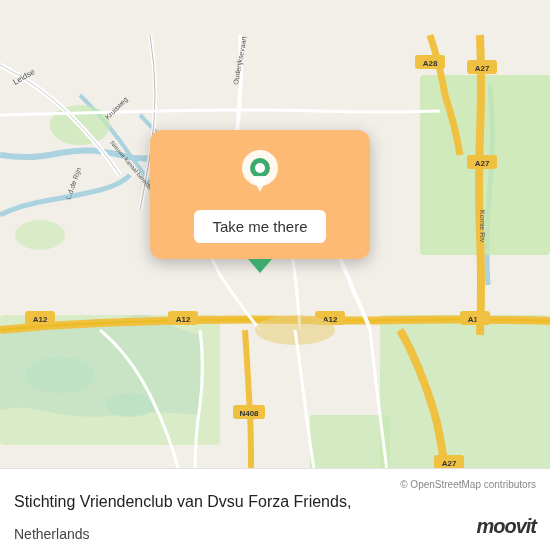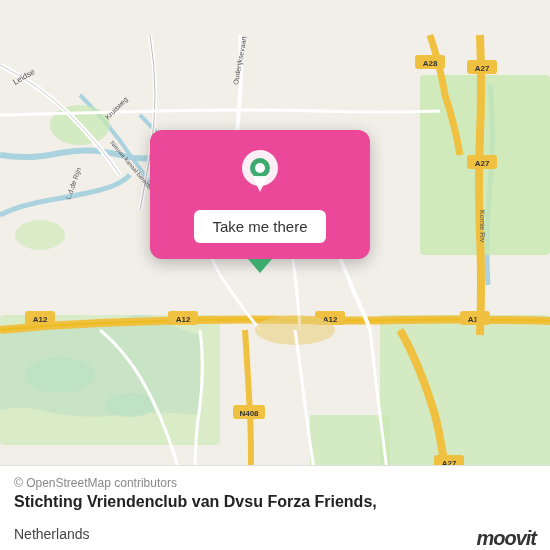--- a/index.html
+++ b/index.html
@@ -37,21 +37,21 @@
       width: 100%;
       height: 100%;
     }
 
     
     #popup-card {
       position: absolute;
       top: 130px;
       left: 150px;
       width: 220px;
-      background: #ec4899;
+      background: #fdba74;
       border-radius: 12px;
       display: flex;
       flex-direction: column;
       align-items: center;
       padding: 18px 20px 16px 20px;
       box-shadow: 0 4px 16px rgba(0,0,0,0.25);
       z-index: 10;
     }
 
     #popup-card::after {
@@ -91,41 +91,42 @@
       bottom: 0;
       left: 0;
       width: 100%;
       background: white;
       padding: 10px 14px 8px 14px;
       z-index: 10;
       border-top: 1px solid #e0e0e0;
     }
 
     #copyright-line {
-      font-size: 12px;
+      font-size: 10px;
       color: #888;
       margin-bottom: 3px;
+      text-align: right;
     }
 
     #place-name {
       font-size: 16px;
-      font-weight: bold;
+      font-weight: normal;
       color: #222;
     }
 
     #place-country {
       font-size: 14px;
       color: #444;
       margin-top: 15px;
     }
 
     
     #moovit-logo {
       position: absolute;
-      bottom: 0;
+      bottom: 12px;
       right: 14px;
       display: flex;
       align-items: center;
       gap: 4px;
     }
 
     #moovit-text {
       font-size: 16px;
       font-weight: bold;
       color: #333;

